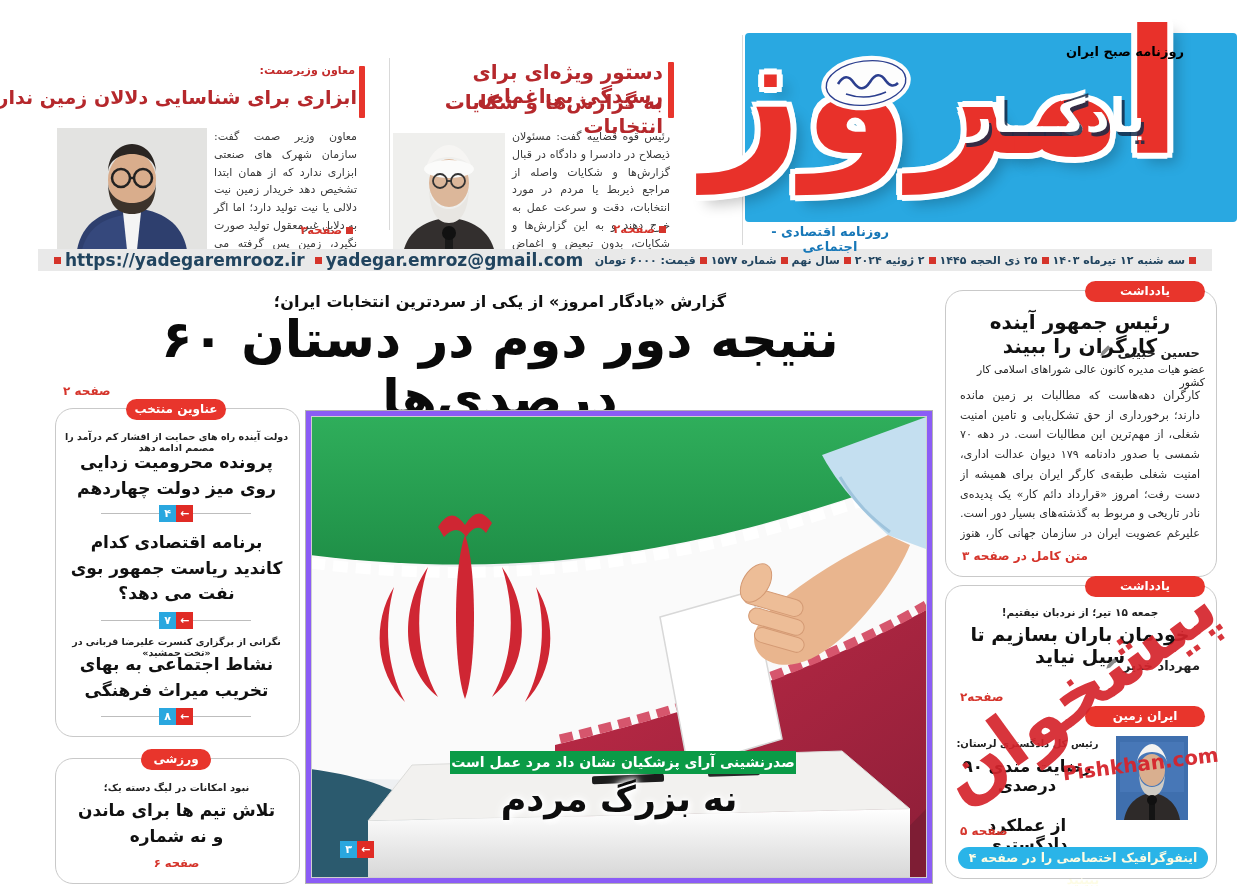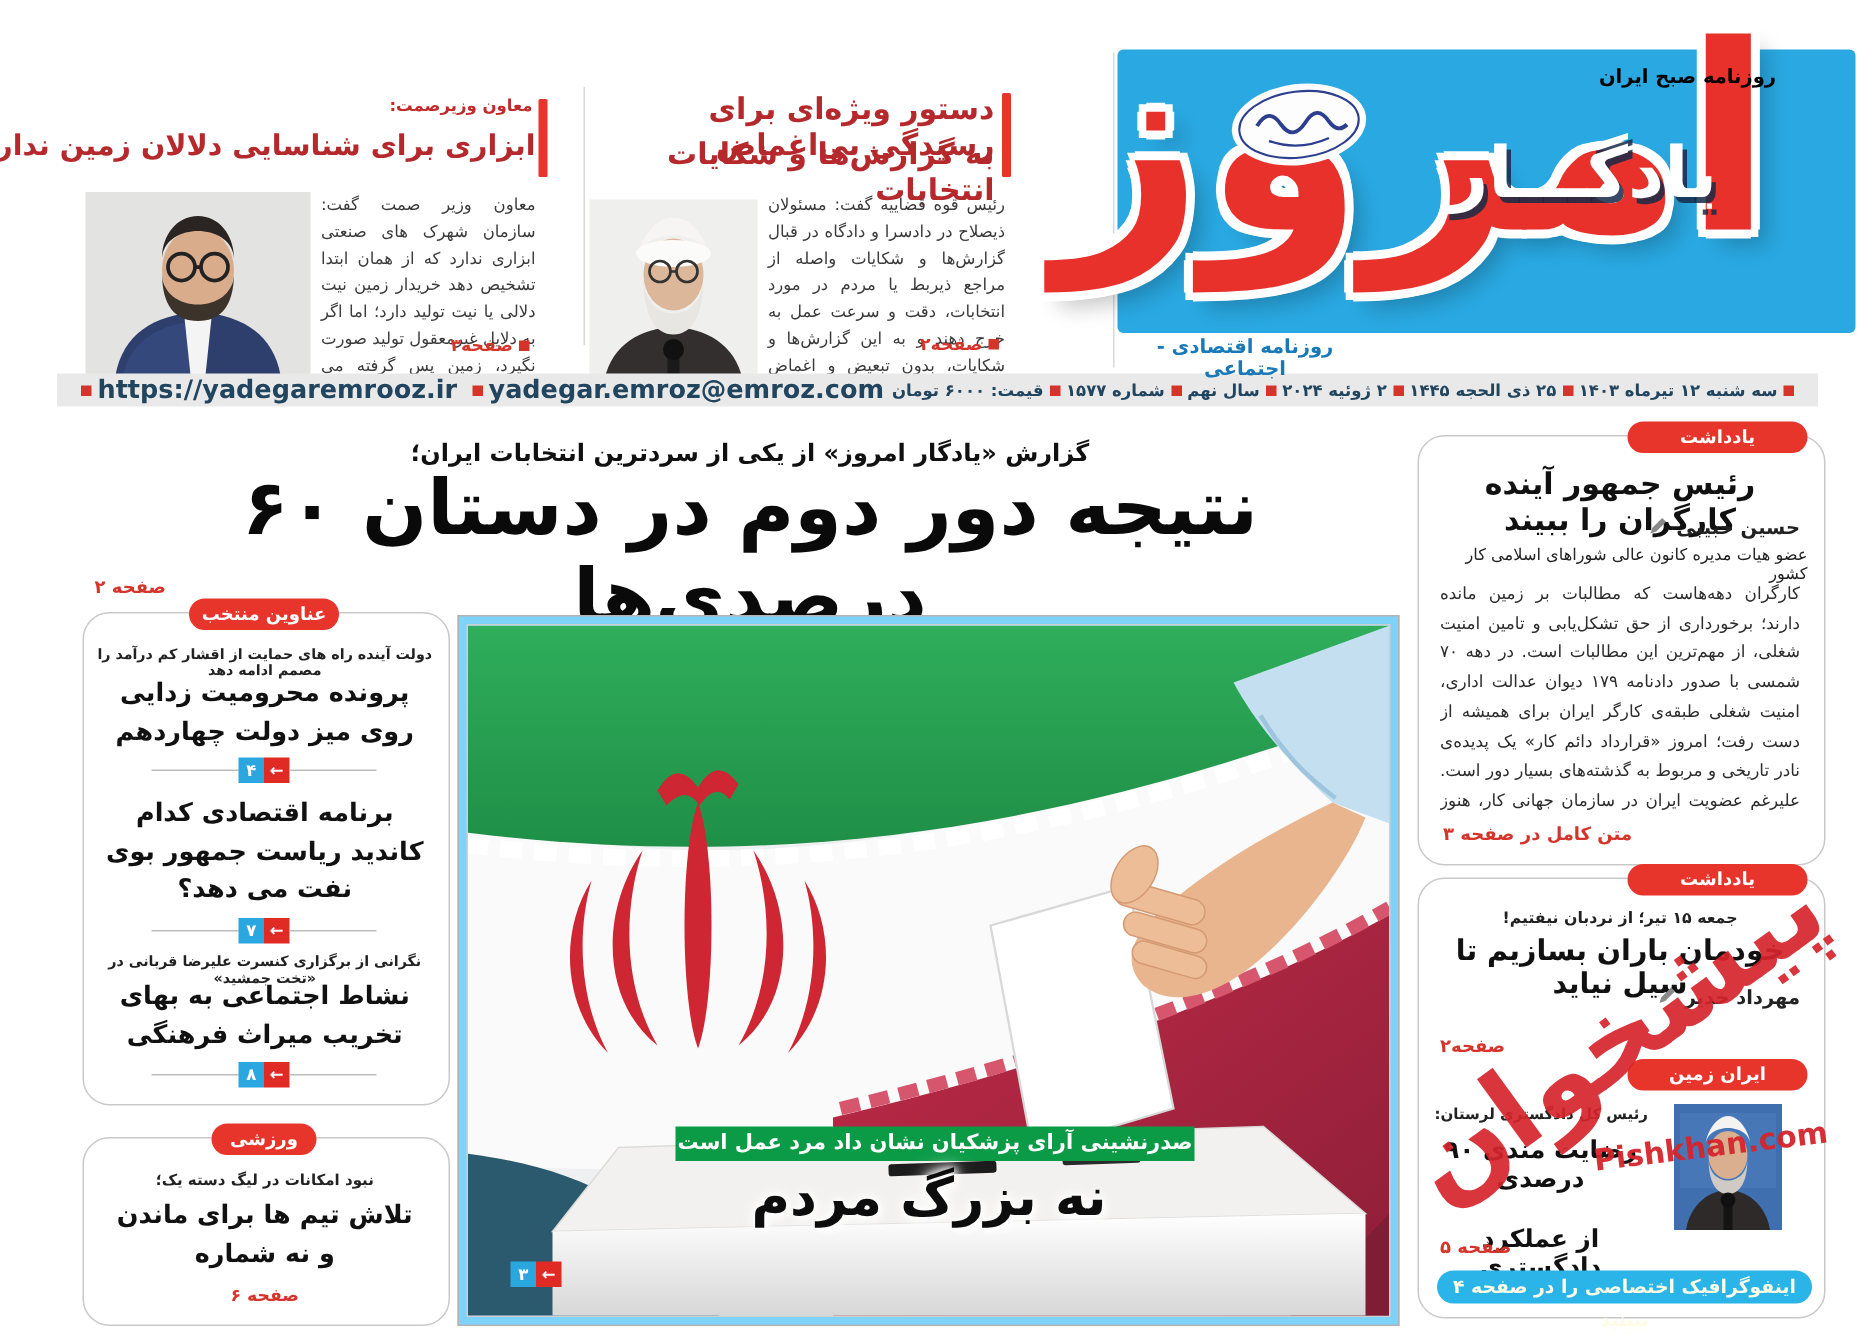--- a/index.html
+++ b/index.html
@@ -22,21 +22,21 @@
           display:flex;align-items:center;justify-content:center;}
   .pm-arrow{width:17px;height:17px;background:#e02b25;color:#fff;font-size:11px;font-weight:bold;
           display:flex;align-items:center;justify-content:center;}
   .photo{position:absolute;overflow:hidden;background:#e8e8e6;}
   .author-row{display:flex;align-items:center;justify-content:flex-start;gap:5px;font-size:13px;font-weight:bold;color:#222;}
   .datebar{position:absolute;left:38px;top:249px;width:1174px;height:22px;background:#e9e9e9;
            display:flex;align-items:center;justify-content:space-between;padding:0 12px;box-sizing:border-box;}
   .date-items{display:flex;align-items:center;font-size:11px;font-weight:bold;color:#21445f;white-space:nowrap;}
   .links{direction:ltr;font-size:17px;font-weight:bold;color:#21445f;display:flex;align-items:center;}
   .frame{position:absolute;left:305px;top:410px;width:628px;height:474px;border:1px solid #b3b3b3;
-         background:#7dd3fc;box-sizing:border-box;padding:5px;}
+         background:#8b5cf6;box-sizing:border-box;padding:5px;}
   .frame-inner{position:relative;width:616px;height:462px;border:1px solid #cfcfcf;box-sizing:border-box;overflow:hidden;}
   .green-band{position:absolute;background:#0b9b47;color:#fff;font-size:14px;font-weight:bold;
               text-align:center;line-height:23px;}
   .photo-hl{position:absolute;width:100%;text-align:center;font-weight:900;color:#0d0d0d;
             text-shadow:0 0 5px #fff,0 0 9px #fff,0 0 14px #fff,2px 2px 6px #fff;}
   .wm{position:absolute;color:#d5242c;font-weight:bold;z-index:9;pointer-events:none;}
   .logo-emrooz{position:absolute;left:640px;top:-22px;width:605px;text-align:center;z-index:3;
      font-size:172px;font-weight:800;color:#e8312a;line-height:1.35;
      text-shadow:6px 0 0 #fff,-6px 0 0 #fff,0 6px 0 #fff,0 -6px 0 #fff,
                  5px 5px 0 #fff,-5px 5px 0 #fff,5px -5px 0 #fff,-5px -5px 0 #fff,10px 10px 14px rgba(0,0,0,.22);}
@@ -135,21 +135,21 @@
         <span>سال نهم</span>
       <span class="sq"></span>
         <span>شماره ۱۵۷۷</span>
       <span class="sq"></span>
         <span>قیمت: ۶۰۰۰ تومان</span>
     </div>
     <div class="links">
       <span class="sq"></span>
       <span>https://yadegaremrooz.ir</span>
       <span class="sq" style="margin-left:10px;"></span>
-      <span>yadegar.emroz@emroz.com</span>
+      <span>yadegar.emroz@gmail.com</span>
     </div>
   </div>
 
   <div class="abs" style="left:150px;top:292px;width:700px;text-align:center;font-size:16px;font-weight:bold;color:#111;">گزارش «یادگار امروز» از یکی از سردترین انتخابات ایران؛</div>
   <div class="abs" style="left:70px;top:310px;width:860px;text-align:center;font-size:51px;font-weight:900;color:#0a0a0a;">نتیجه دور دوم در دستان ۶۰ درصدی‌ها</div>
   <div class="abs pageref" style="left:63px;top:384px;font-size:12px;">صفحه ۲</div>
 
   <div class="panel" style="left:55px;top:408px;width:243px;height:327px;"></div>
   <div class="tab" style="left:126px;top:399px;width:100px;">عناوین منتخب</div>
 

